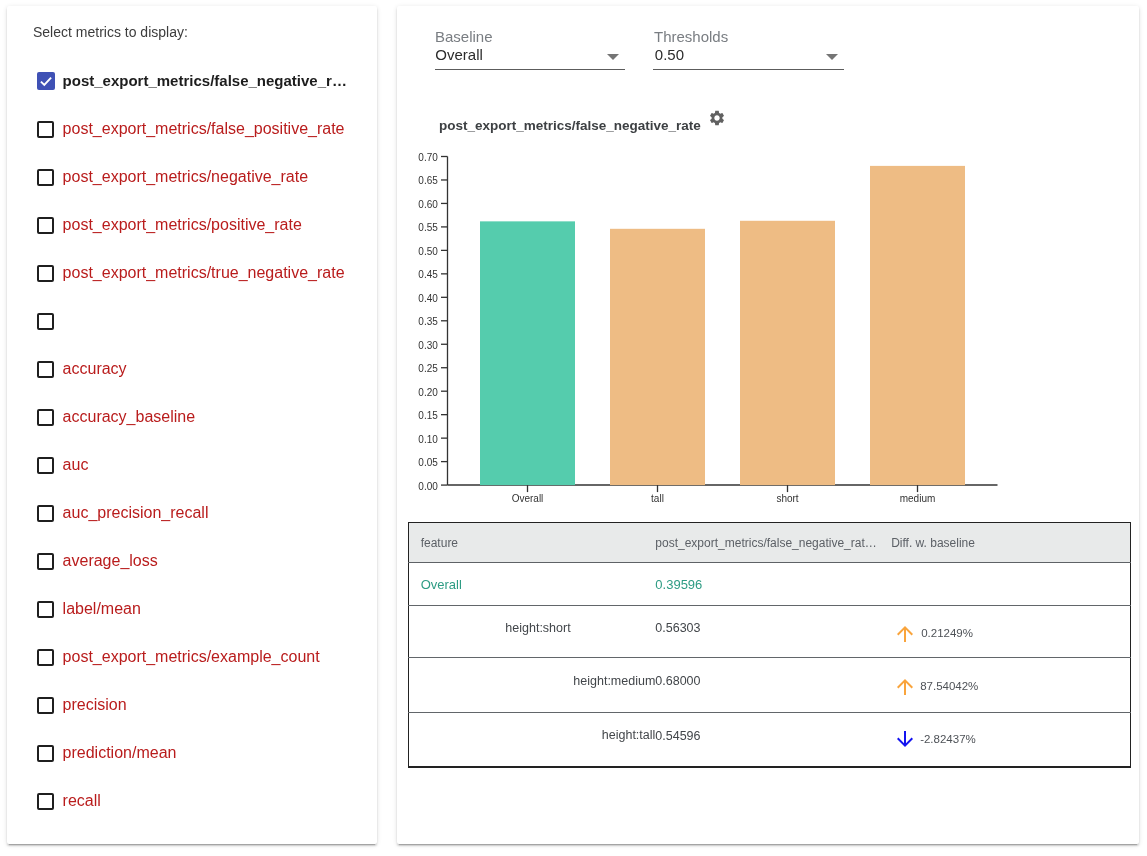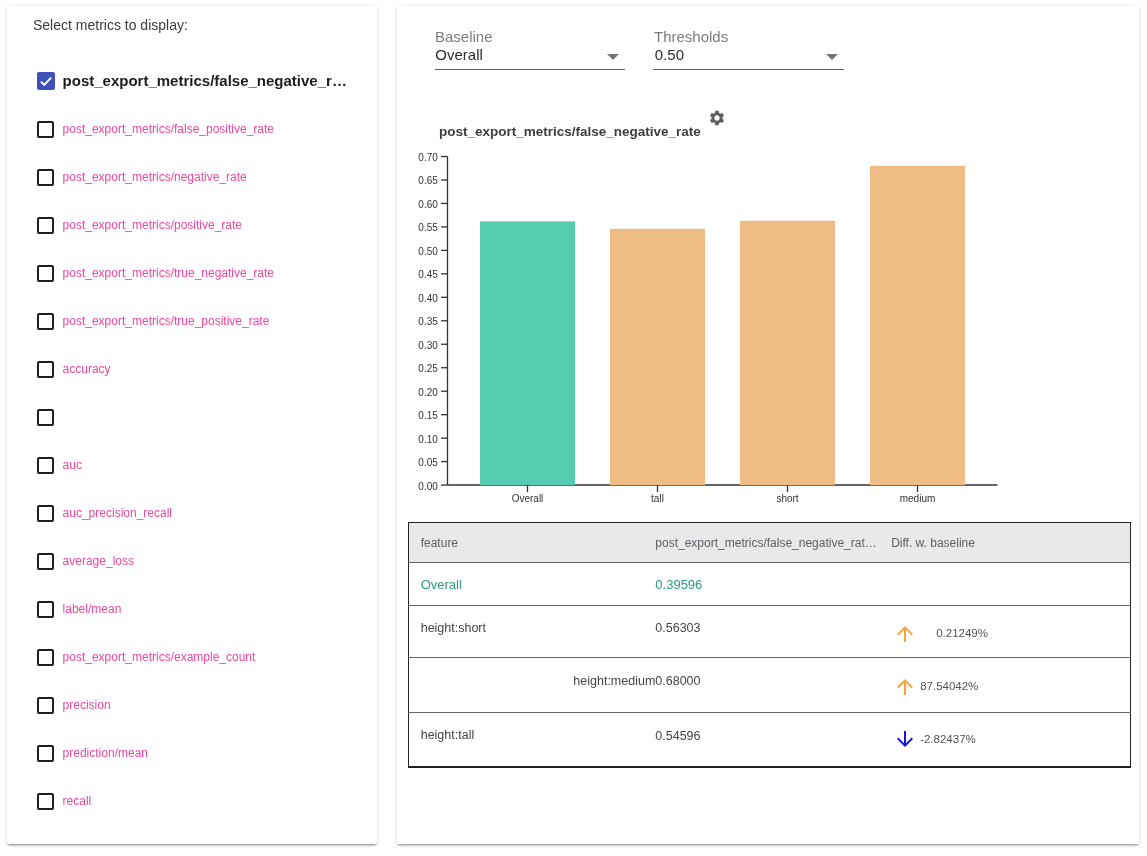--- a/index.html
+++ b/index.html
@@ -4,26 +4,26 @@
 <style>
   * { box-sizing: border-box; }
   html,body { margin:0; padding:0; width:1147px; height:856px; background:#fff;
     font-family:"Liberation Sans",sans-serif; }
   .card { position:absolute; background:#fff; border-radius:2px;
     box-shadow:0 2px 2px 0 rgba(0,0,0,.14), 0 1px 5px 0 rgba(0,0,0,.12), 0 3px 1px -2px rgba(0,0,0,.2); }
   #left  { left:7px;   top:6px; width:370px; height:838px; }
   #right { left:397px; top:6px; width:742px; height:838px; }
   .abs { position:absolute; }
   
-  .ltitle { left:26px; top:11px; font-size:14px; color:#3c3c3c; }
+  .ltitle { left:26px; top:18px; font-size:14px; color:#3c3c3c; }
   .row { left:3px; width:370px; height:48px; }
   .cb { position:absolute; left:26.7px; top:15px; width:18px; height:18px; border-radius:2px; }
   .cb.un { width:17px; height:17px; top:15.5px; border:2px solid #1f1f1f; background:#fff; }
   .cb.ck { background:#3f51b5; }
-  .lbl { position:absolute; left:52.6px; top:0; height:48px; line-height:48px; font-size:12px; color:#ec4899; white-space:nowrap; }
+  .lbl { position:absolute; left:52.6px; top:0; height:48px; line-height:48px; font-size:16px; color:#b91c1c; white-space:nowrap; }
   .lbl.bd { font-weight:bold; font-size:15px; color:#1d1d1d; }
   
   .dlab { font-size:15px; color:#797d82; }
   .dval { font-size:15px; color:#2b2b2b; }
   .uline { height:1px; background:#5c5c5c; }
   .tri { width:0; height:0; border-left:6px solid transparent; border-right:6px solid transparent; border-top:6px solid #757575; }
   .ctitle { font-size:13.5px; font-weight:bold; color:#3d4043; }
   
   table.t { border-collapse:collapse; table-layout:fixed; width:722.5px; background:#fff; }
   table.t td, table.t th { padding:0; font-weight:normal; text-align:left; vertical-align:middle; overflow:hidden; white-space:nowrap; }
@@ -57,28 +57,28 @@
       <div class="abs row" style="top:195px;">
       <div class="cb un"></div>
       <div class="lbl">post_export_metrics/positive_rate</div>
       </div>
       <div class="abs row" style="top:243px;">
       <div class="cb un"></div>
       <div class="lbl">post_export_metrics/true_negative_rate</div>
       </div>
       <div class="abs row" style="top:291px;">
       <div class="cb un"></div>
-      <div class="lbl">post_export_metrics/true_positive_rate</div>
       </div>
       <div class="abs row" style="top:339px;">
       <div class="cb un"></div>
       <div class="lbl">accuracy</div>
       </div>
       <div class="abs row" style="top:387px;">
       <div class="cb un"></div>
+      <div class="lbl">accuracy_baseline</div>
       </div>
       <div class="abs row" style="top:435px;">
       <div class="cb un"></div>
       <div class="lbl">auc</div>
       </div>
       <div class="abs row" style="top:483px;">
       <div class="cb un"></div>
       <div class="lbl">auc_precision_recall</div>
       </div>
       <div class="abs row" style="top:531px;">
@@ -109,21 +109,21 @@
 </div>
 <div class="card" id="right">
   <div class="abs dlab" style="left:38px; top:21.6px;">Baseline</div>
   <div class="abs dval" style="left:38.3px; top:40px;">Overall</div>
   <div class="abs uline" style="left:37.6px; top:63px; width:190.8px;"></div>
   <div class="abs tri" style="left:210px; top:47.5px;"></div>
   <div class="abs dlab" style="left:257px; top:21.6px;">Thresholds</div>
   <div class="abs dval" style="left:257.8px; top:40px;">0.50</div>
   <div class="abs uline" style="left:256px; top:63px; width:190.9px;"></div>
   <div class="abs tri" style="left:429px; top:47.5px;"></div>
-  <div class="abs ctitle" style="left:42px; top:118px;">post_export_metrics/false_negative_rate</div>
+  <div class="abs ctitle" style="left:42px; top:112px;">post_export_metrics/false_negative_rate</div>
   <svg class="abs" style="left:311px; top:102.9px;" width="18" height="18" viewBox="0 0 24 24" fill="#616161">
     <path d="M19.14,12.94c0.04-0.3,0.06-0.61,0.06-0.94c0-0.32-0.02-0.64-0.07-0.94l2.03-1.58c0.18-0.14,0.23-0.41,0.12-0.61 l-1.92-3.32c-0.12-0.22-0.37-0.29-0.59-0.22l-2.39,0.96c-0.5-0.38-1.03-0.7-1.62-0.94L14.4,2.81c-0.04-0.24-0.24-0.41-0.48-0.41 h-3.84c-0.24,0-0.43,0.17-0.47,0.41L9.25,5.35C8.66,5.59,8.12,5.92,7.63,6.29L5.24,5.33c-0.22-0.08-0.47,0-0.59,0.22L2.74,8.87 C2.62,9.08,2.66,9.34,2.86,9.48l2.03,1.58C4.84,11.36,4.8,11.69,4.8,12s0.02,0.64,0.07,0.94l-2.03,1.58 c-0.18,0.14-0.23,0.41-0.12,0.61l1.92,3.32c0.12,0.22,0.37,0.29,0.59,0.22l2.39-0.96c0.5,0.38,1.03,0.7,1.62,0.94l0.36,2.54 c0.05,0.24,0.24,0.41,0.48,0.41h3.84c0.24,0,0.44-0.17,0.47-0.41l0.36-2.54c0.59-0.24,1.13-0.56,1.62-0.94l2.39,0.96 c0.22,0.08,0.47,0,0.59-0.22l1.92-3.32c0.12-0.22,0.07-0.47-0.12-0.61L19.14,12.94z M12,15.6c-1.98,0-3.6-1.62-3.6-3.6 s1.62-3.6,3.6-3.6s3.6,1.62,3.6,3.6S13.98,15.6,12,15.6z"></path>
   </svg>
   <svg class="abs" id="chart" style="left:0; top:134px;" width="742" height="382">
       <text x="40.8" y="21" text-anchor="end" font-size="10" fill="#333">0.70</text>
       <line x1="44" y1="16.5" x2="50.5" y2="16.5" stroke="#333" stroke-width="1.3"></line>
       <text x="40.8" y="44.47" text-anchor="end" font-size="10" fill="#333">0.65</text>
       <line x1="44" y1="39.97" x2="50.5" y2="39.97" stroke="#333" stroke-width="1.3"></line>
       <text x="40.8" y="67.94" text-anchor="end" font-size="10" fill="#333">0.60</text>
       <line x1="44" y1="63.44" x2="50.5" y2="63.44" stroke="#333" stroke-width="1.3"></line>
@@ -178,35 +178,35 @@
       <td class="pl">feature</td>
       <td>post_export_metrics/false_negative_rat…</td>
       <td>Diff. w. baseline</td>
     </tr>
     <tr style="height:43px;" class="sep">
       <td class="pl tealb">Overall</td>
       <td class="tealb">0.39596</td>
       <td></td>
     </tr>
     <tr style="height:52px;" class="sep">
-      <td class="pl fcell" style="padding-bottom:7.5px;">height:short</td>
+      <td class="pl fcell" style="padding-bottom:7.5px;text-align:center;">height:short</td>
       <td class="fcell" style="padding-bottom:7.5px;">0.56303</td>
       <td><span style="position:relative; top:2px; white-space:nowrap;"><svg class="arr" style="margin-left:2px;" width="24" height="24" viewBox="0 0 24 24" fill="#f9a43c">
                   <path d="M4 12l1.41 1.41L11 7.83V20h2V7.83l5.58 5.59L20 12l-8-8-8 8z"></path>
-                </svg><span class="pct" style="margin-left:19px;">0.21249%</span></span></td>
+                </svg><span class="pct" style="margin-left:4px;">0.21249%</span></span></td>
     </tr>
     <tr style="height:55px;" class="sep">
       <td class="pl fcell" style="padding-bottom:9px;text-align:right;">height:medium</td>
       <td class="fcell" style="padding-bottom:9px;">0.68000</td>
       <td><span style="position:relative; top:2px; white-space:nowrap;"><svg class="arr" style="margin-left:2px;" width="24" height="24" viewBox="0 0 24 24" fill="#f9a43c">
                   <path d="M4 12l1.41 1.41L11 7.83V20h2V7.83l5.58 5.59L20 12l-8-8-8 8z"></path>
                 </svg><span class="pct" style="margin-left:3px;">87.54042%</span></span></td>
     </tr>
     <tr style="height:54px;">
-      <td class="pl fcell" style="padding-bottom:9px;">height:tall</td>
+      <td class="pl fcell" style="padding-bottom:9px;text-align:right;">height:tall</td>
       <td class="fcell" style="padding-bottom:7px;">0.54596</td>
       <td><span style="position:relative; top:0; white-space:nowrap;"><svg class="arr" style="margin-left:2px;" width="24" height="24" viewBox="0 0 24 24" fill="#1313f0">
                   <path d="M20 12l-1.41-1.41L13 16.17V4h-2v12.17l-5.58-5.59L4 12l8 8 8-8z"></path>
                 </svg><span class="pct" style="margin-left:3px;">-2.82437%</span></span></td>
     </tr>
   </tbody>
       </table>
   </div>
 </div>
 

